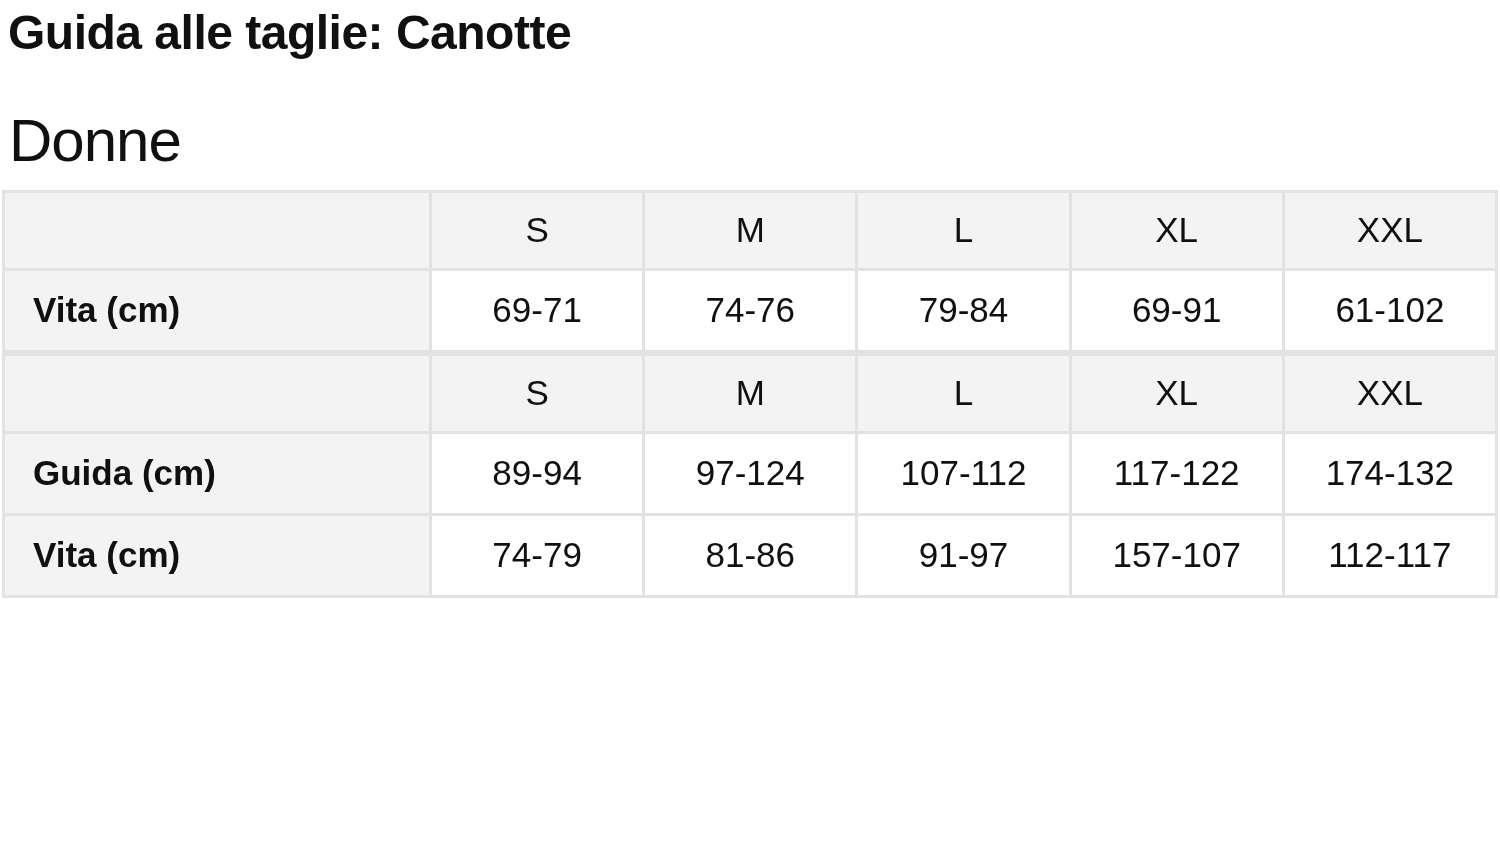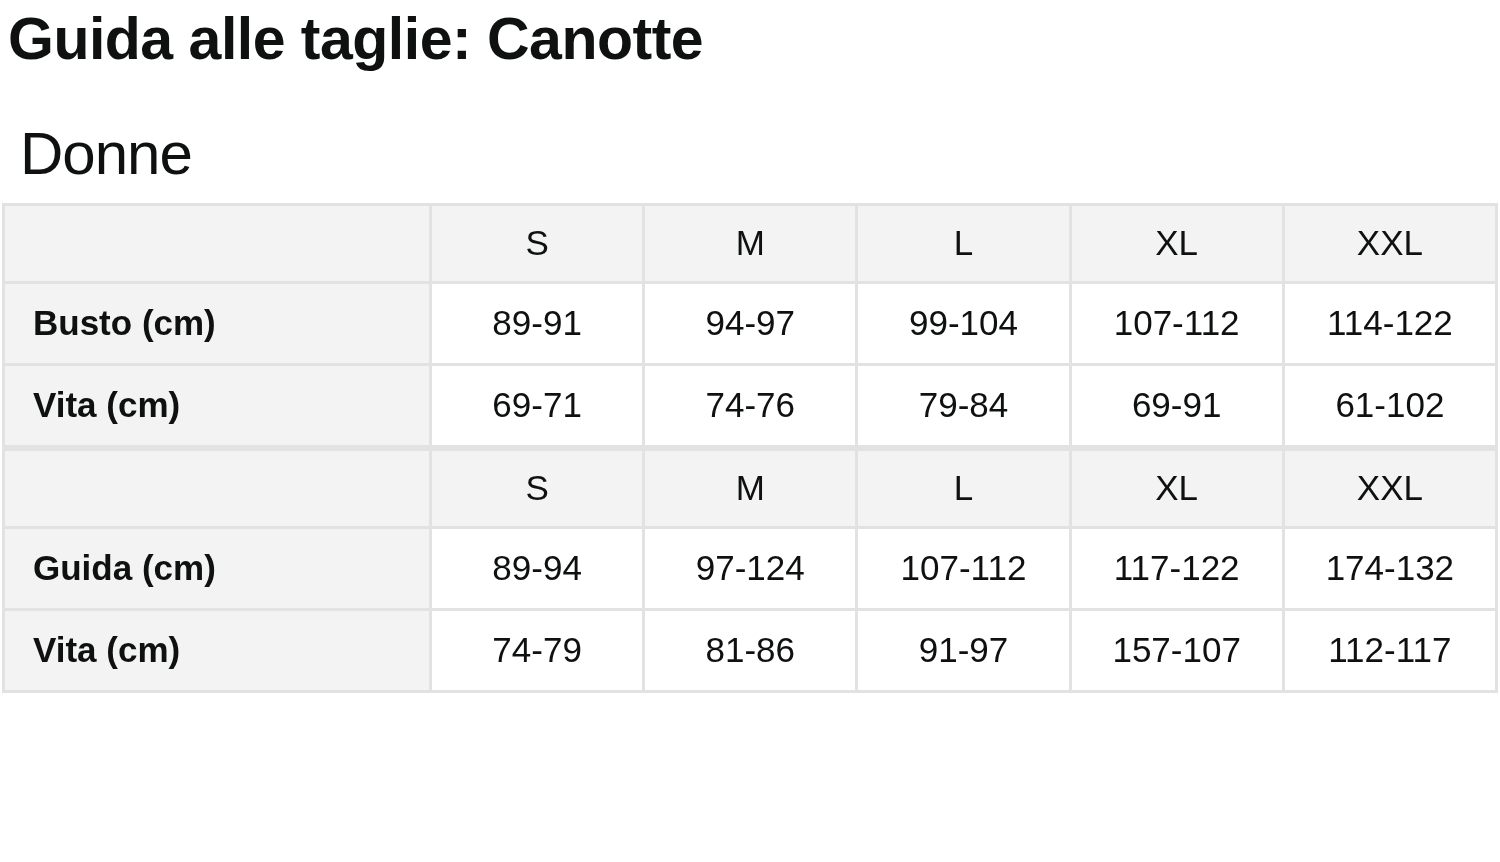--- a/index.html
+++ b/index.html
@@ -9,27 +9,27 @@
     background: #ffffff;
     overflow: hidden;
     font-family: "Liberation Sans", sans-serif;
     color: #0f1111;
   }
   .page { width: 1500px; }
 
   h1.page-title {
     margin: 0;
     padding: 4px 0 0 8px;
-    font-size: 59px;
+    font-size: 48px;
     line-height: 1.2;
     font-weight: 700;
     letter-spacing: -0.5px;
   }
   h2.section-heading {
-    margin: 12px;
+    margin: 1px;
     padding-left: 8px;
     font-size: 60px;
     line-height: 69px;
     font-weight: 400;
     letter-spacing: -1px;
   }
   .section-women h2.section-heading { margin-top: 44px; margin-bottom: 15px; }
   .section-men   h2.section-heading { margin-top: 73px; margin-bottom: 11px; }
 
   table.size-table {
@@ -89,28 +89,20 @@
           <th></th>
           <th>S</th>
           <th>M</th>
           <th>L</th>
           <th>XL</th>
           <th>XXL</th>
         </tr>
       </thead>
       <tbody>
         <tr>
-          <th class="row-label">Busto (cm)</th>
-          <td>89-91</td>
-          <td>94-97</td>
-          <td>99-104</td>
-          <td>107-112</td>
-          <td>114-122</td>
-        </tr>
-        <tr>
           <th class="row-label">Vita (cm)</th>
           <td>69-71</td>
           <td>74-76</td>
           <td>79-84</td>
           <td>69-91</td>
           <td>61-102</td>
         </tr>
       </tbody>
     </table>
   </section>

